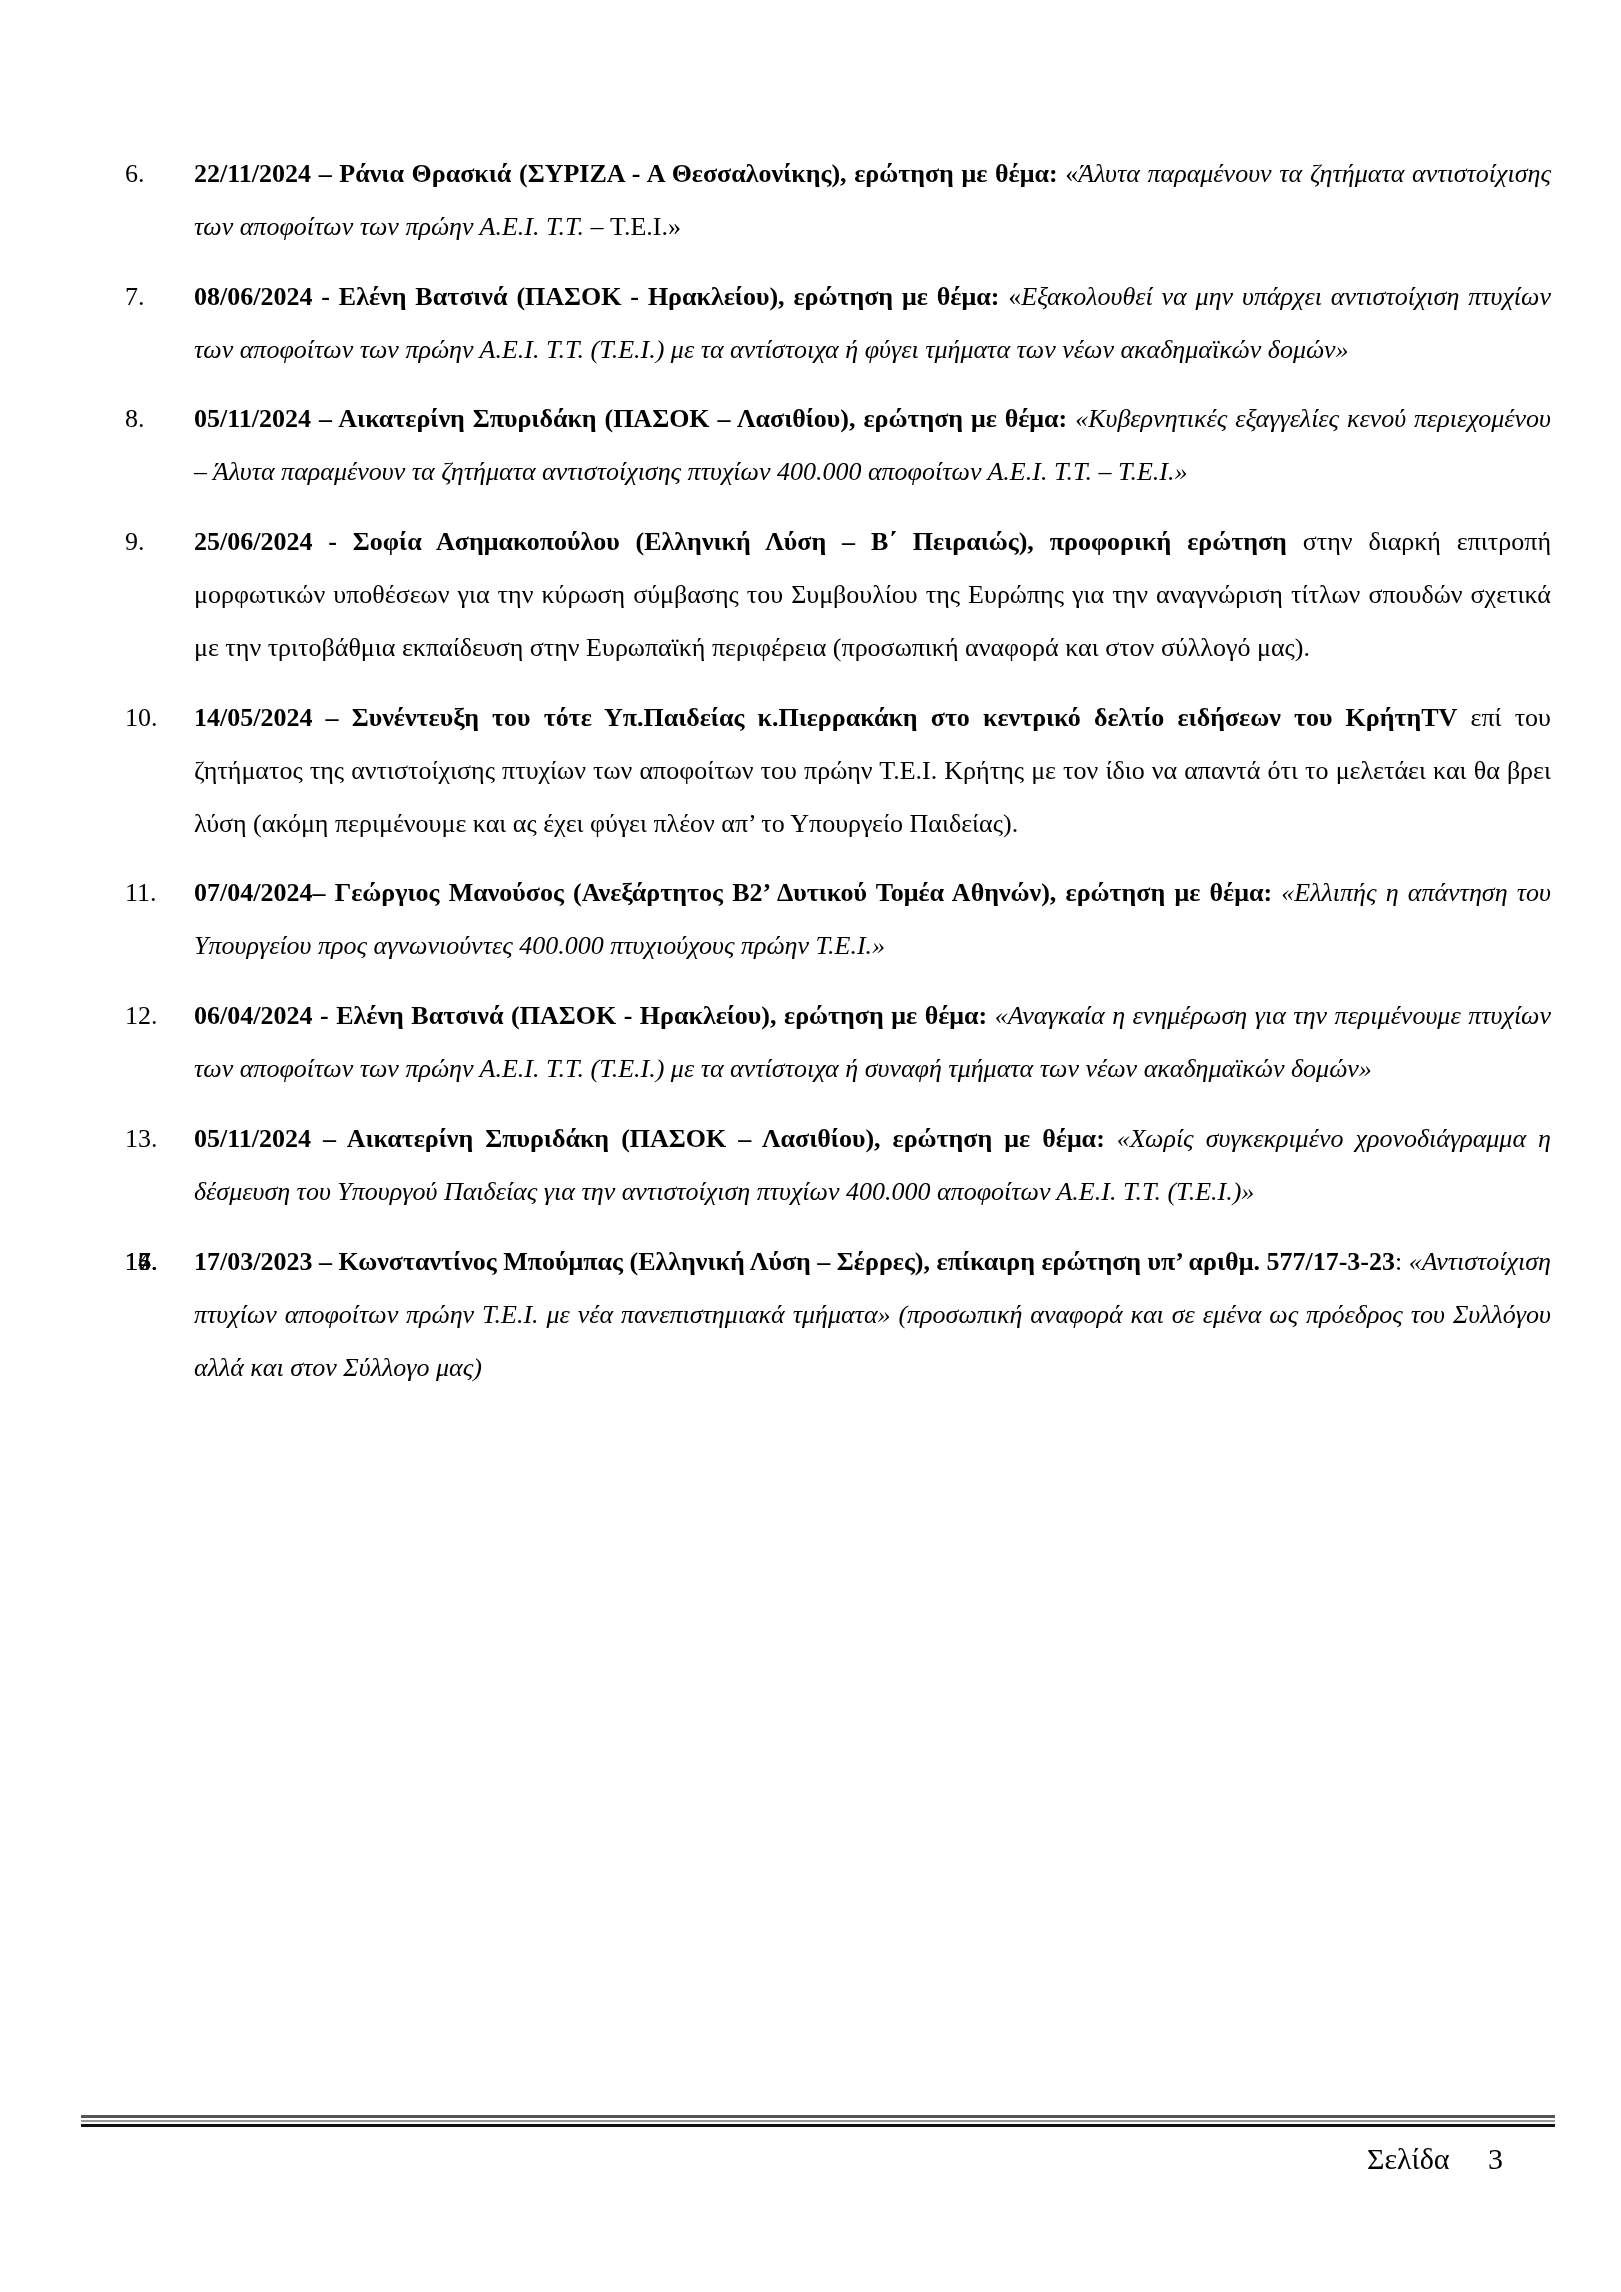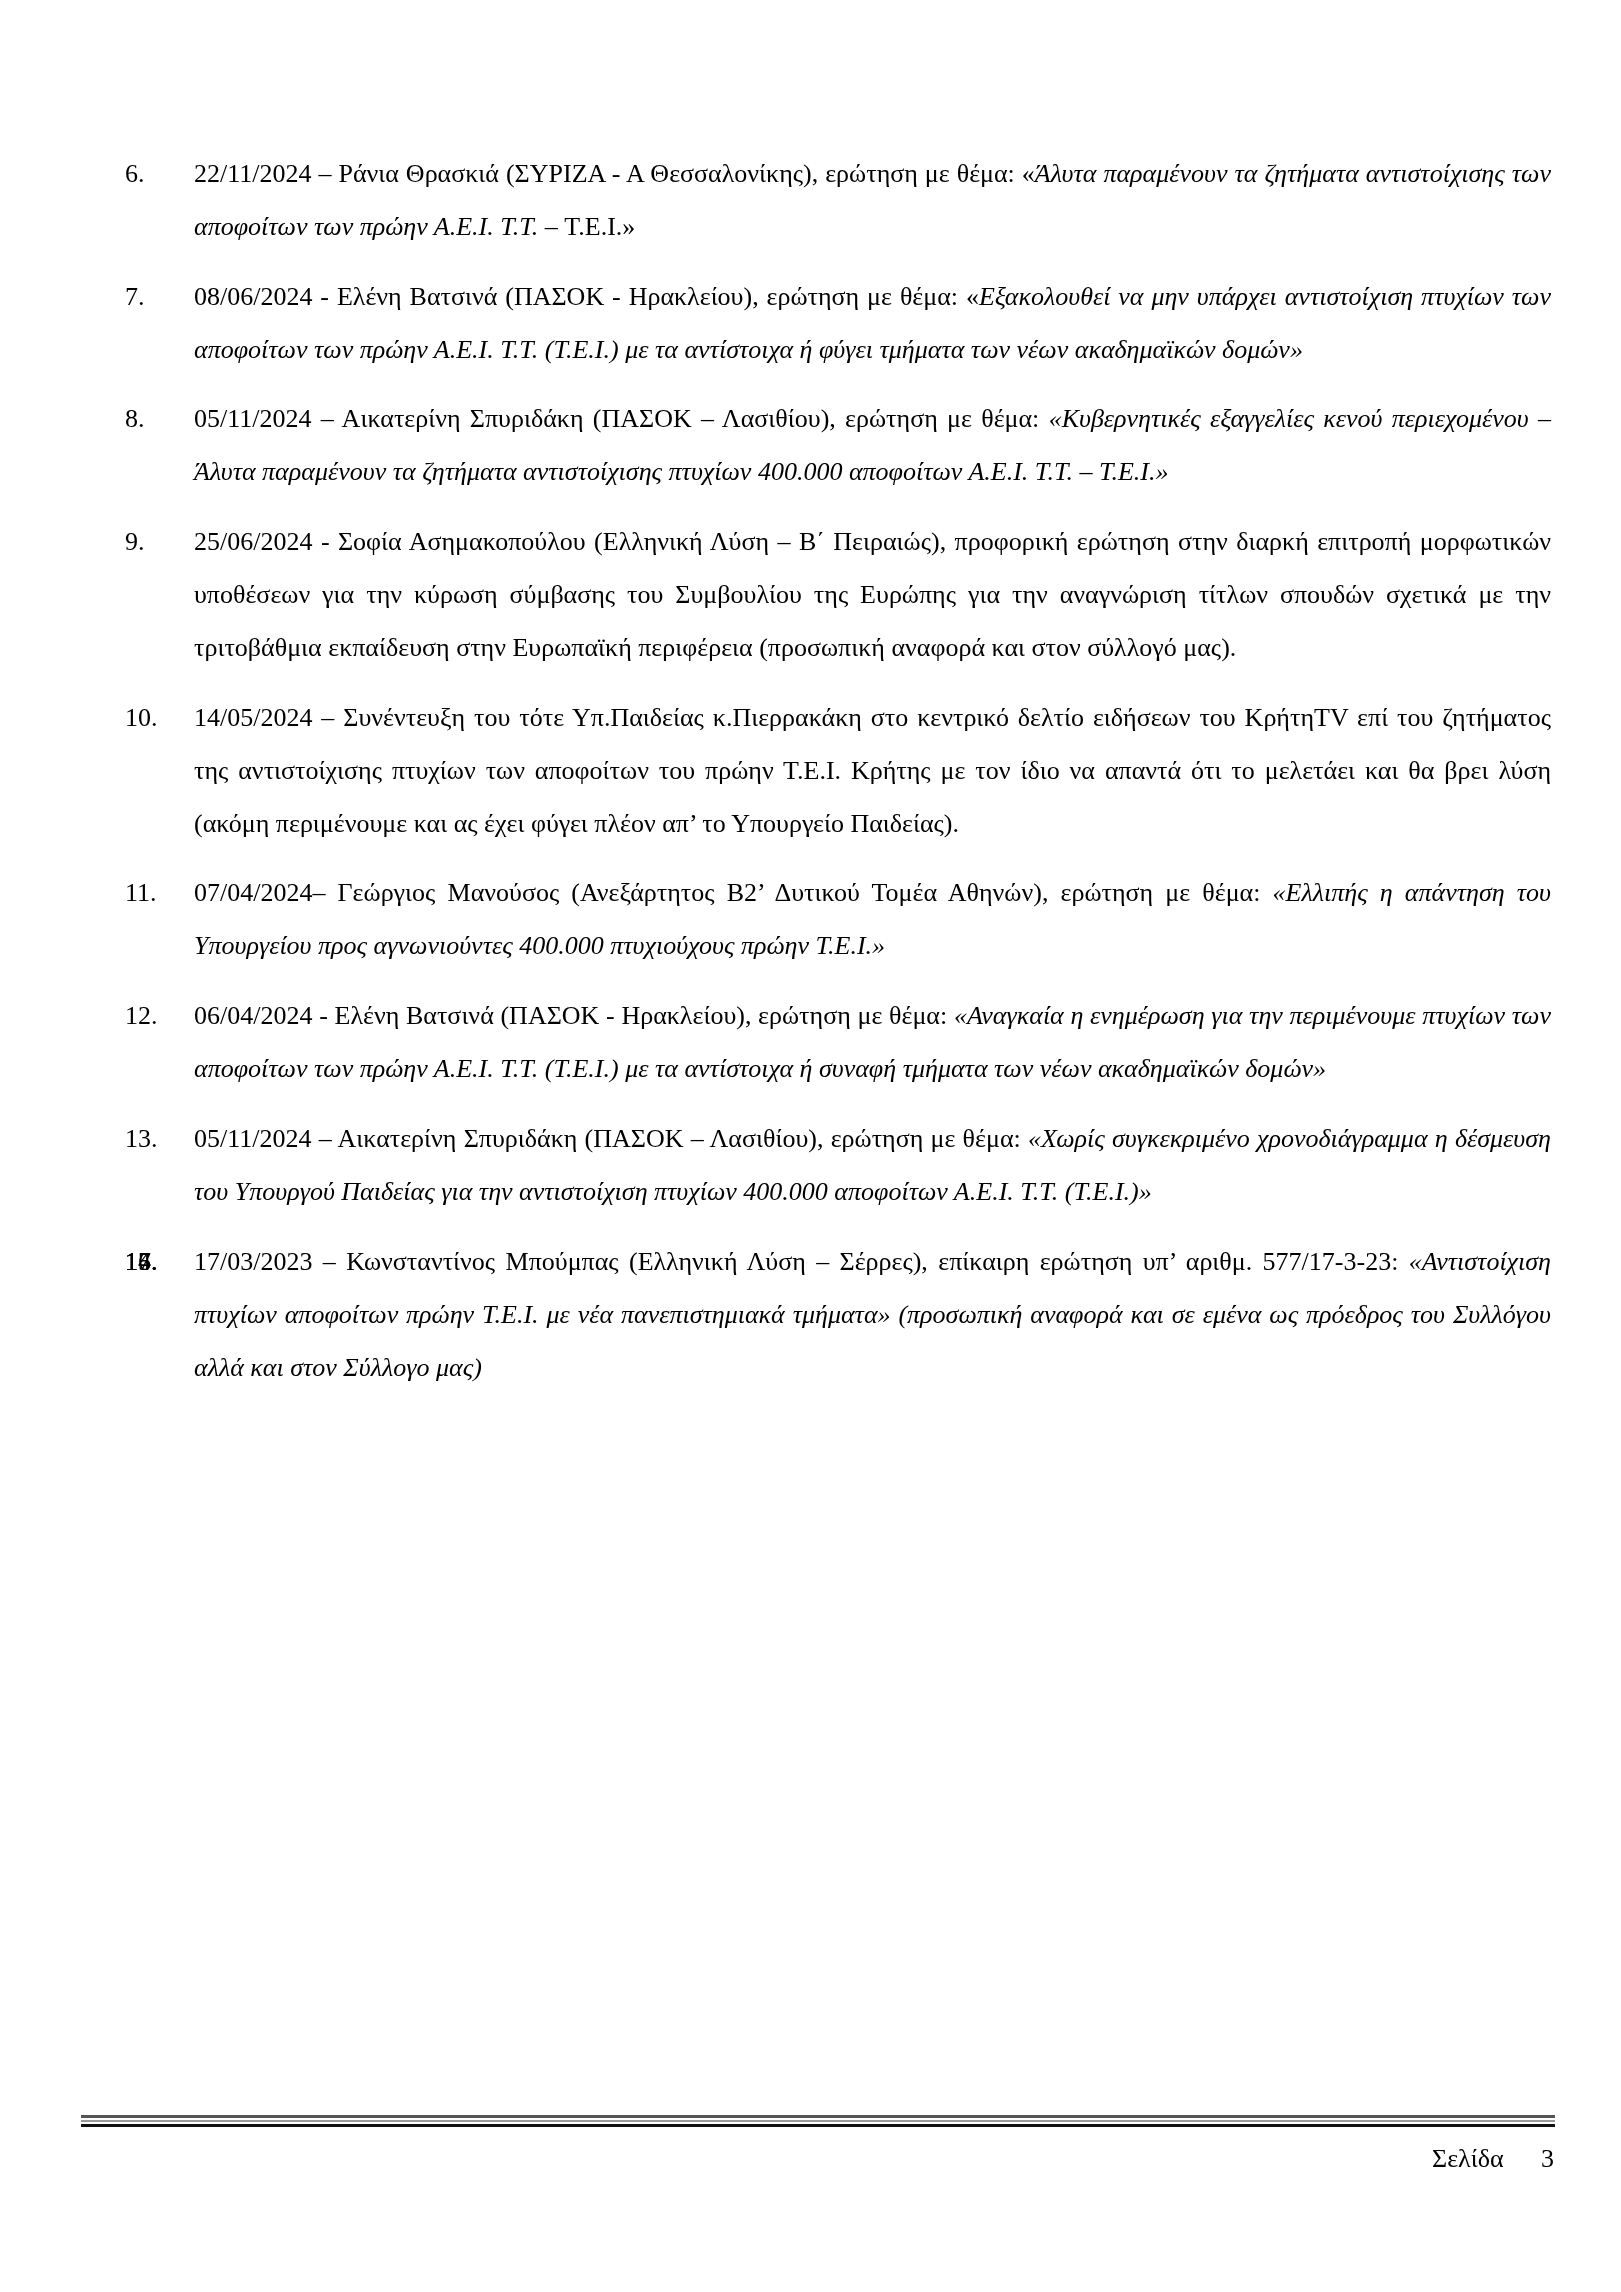--- a/index.html
+++ b/index.html
@@ -39,21 +39,21 @@
       text-align: justify;
       margin-bottom: 16.7px;
     }
     .entry .num {
       position: absolute;
       left: 0;
       top: 0;
       width: 63px;
       font-weight: normal;
     }
-    .b { font-weight: normal; }
+    .b { font-weight: bold; }
     .i { font-style: italic; }
     .u { font-style: normal; }
 
     .footer-rule {
       position: absolute;
       left: 81px;
       width: 1474px;
       top: 2115px;
       height: 13.7px;
     }
@@ -62,22 +62,22 @@
     }
     .footer-rule .l2 {
       position: absolute; left: 0; right: 0; top: 4.9px; height: 2px; background: #9a9a9a;
     }
     .footer-rule .l3 {
       position: absolute; left: 0; right: 0; top: 8.8px; height: 2.9px; background: #111111;
     }
     .footer-page {
       position: absolute;
       top: 2141px;
-      left: 1432px;
-      font-size: 26px;
+      left: 1367px;
+      font-size: 30px;
       line-height: 35px;
       text-align: right;
     }
     .footer-page .label { margin-right: 31px; }
   </style>
 </head>
 <body>
 
 <div class="page">
   <ol class="entries" id="entries">

